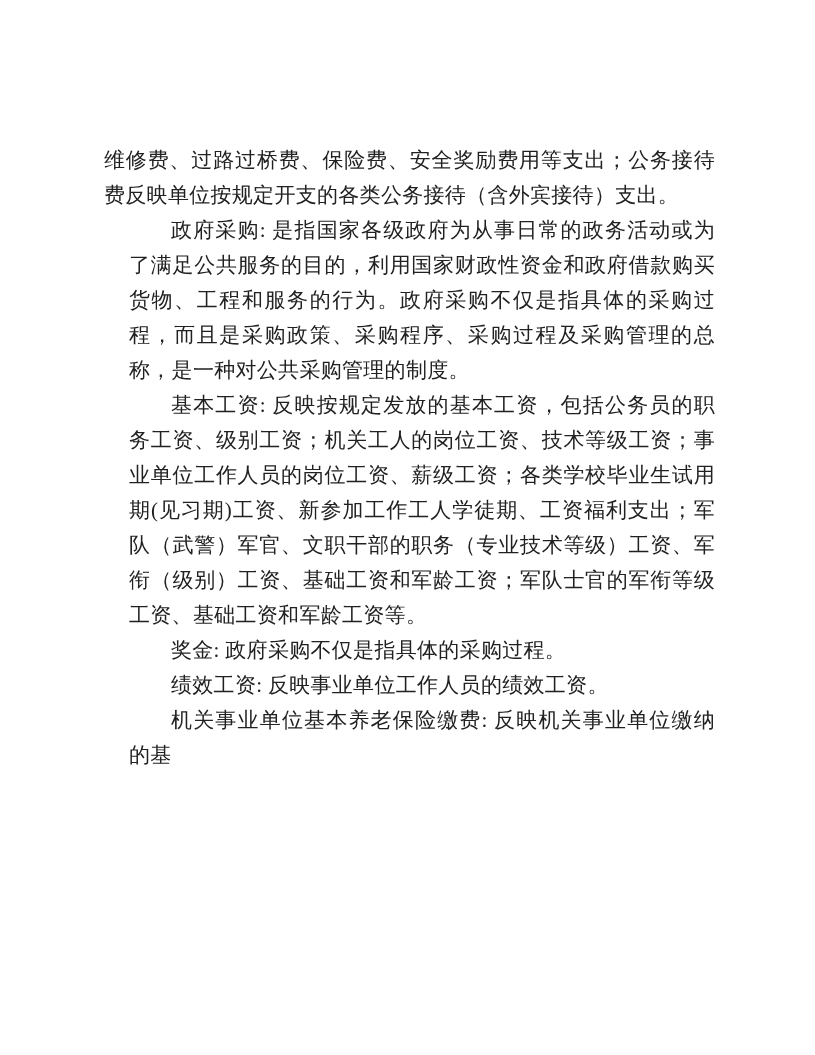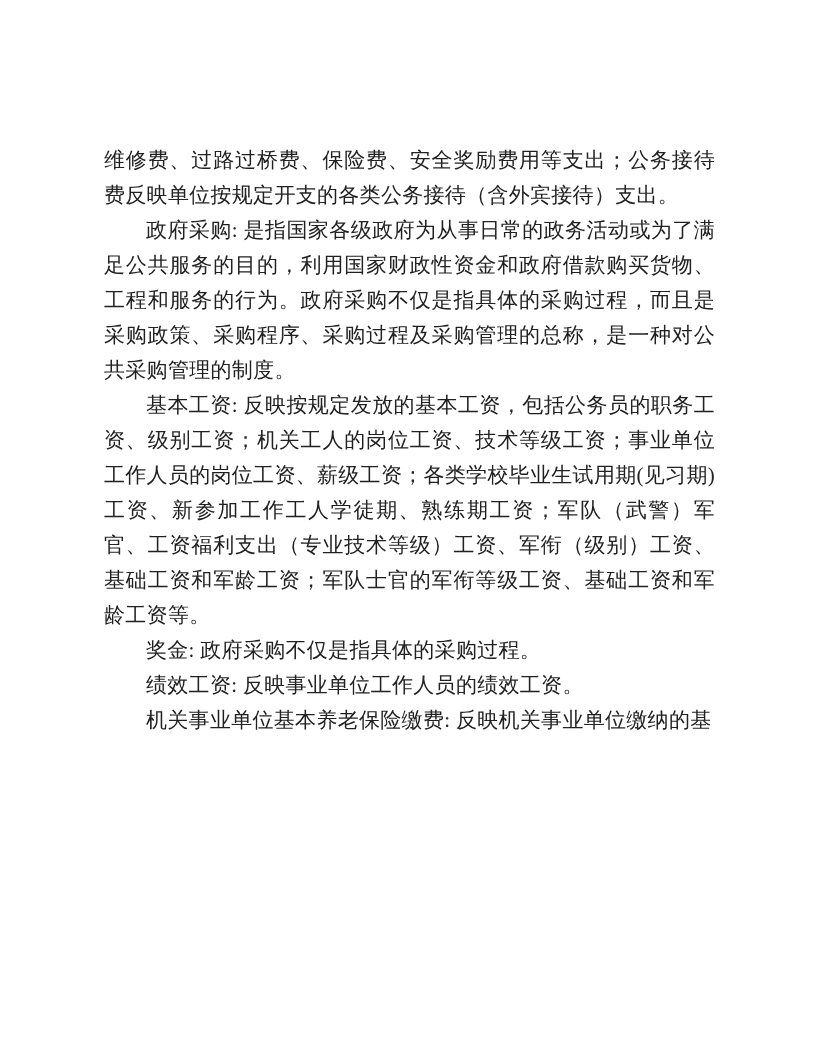--- a/index.html
+++ b/index.html
@@ -25,37 +25,38 @@
     line-height: 35px;
     text-align: justify;
     letter-spacing: 0.3px;
   }
   .text-block p {
     margin: 0;
     padding: 0;
   }
   .text-block p.indent {
     text-indent: 2em;
+    margin-left: 25px;
   }
   .page-number {
     position: absolute;
     top: 910px;
     left: 0;
     width: 100%;
     text-align: center;
     font-size: 14px;
     color: #737373;
   }
 </style>
 </head>
 <body>
 
 <div class="page">
   <div class="text-block">
     <p>维修费、过路过桥费、保险费、安全奖励费用等支出；公务接待费反映单位按规定开支的各类公务接待（含外宾接待）支出。</p>
     <p class="indent">政府采购: 是指国家各级政府为从事日常的政务活动或为了满足公共服务的目的，利用国家财政性资金和政府借款购买货物、工程和服务的行为。政府采购不仅是指具体的采购过程，而且是采购政策、采购程序、采购过程及采购管理的总称，是一种对公共采购管理的制度。</p>
-    <p class="indent">基本工资: 反映按规定发放的基本工资，包括公务员的职务工资、级别工资；机关工人的岗位工资、技术等级工资；事业单位工作人员的岗位工资、薪级工资；各类学校毕业生试用期(见习期)工资、新参加工作工人学徒期、熟练期工资；军队（武警）军官、工资福利支出（专业技术等级）工资、军衔（级别）工资、基础工资和军龄工资；军队士官的军衔等级工资、基础工资和军龄工资等。</p>
+    <p class="indent">基本工资: 反映按规定发放的基本工资，包括公务员的职务工资、级别工资；机关工人的岗位工资、技术等级工资；事业单位工作人员的岗位工资、薪级工资；各类学校毕业生试用期(见习期)工资、新参加工作工人学徒期、工资福利支出；军队（武警）军官、文职干部的职务（专业技术等级）工资、军衔（级别）工资、基础工资和军龄工资；军队士官的军衔等级工资、基础工资和军龄工资等。</p>
     <p class="indent">奖金: 政府采购不仅是指具体的采购过程。</p>
     <p class="indent">绩效工资: 反映事业单位工作人员的绩效工资。</p>
     <p class="indent">机关事业单位基本养老保险缴费: 反映机关事业单位缴纳的基</p>
   </div>
   <div class="page-number">12</div>
 </div>
 
 </body></html>

